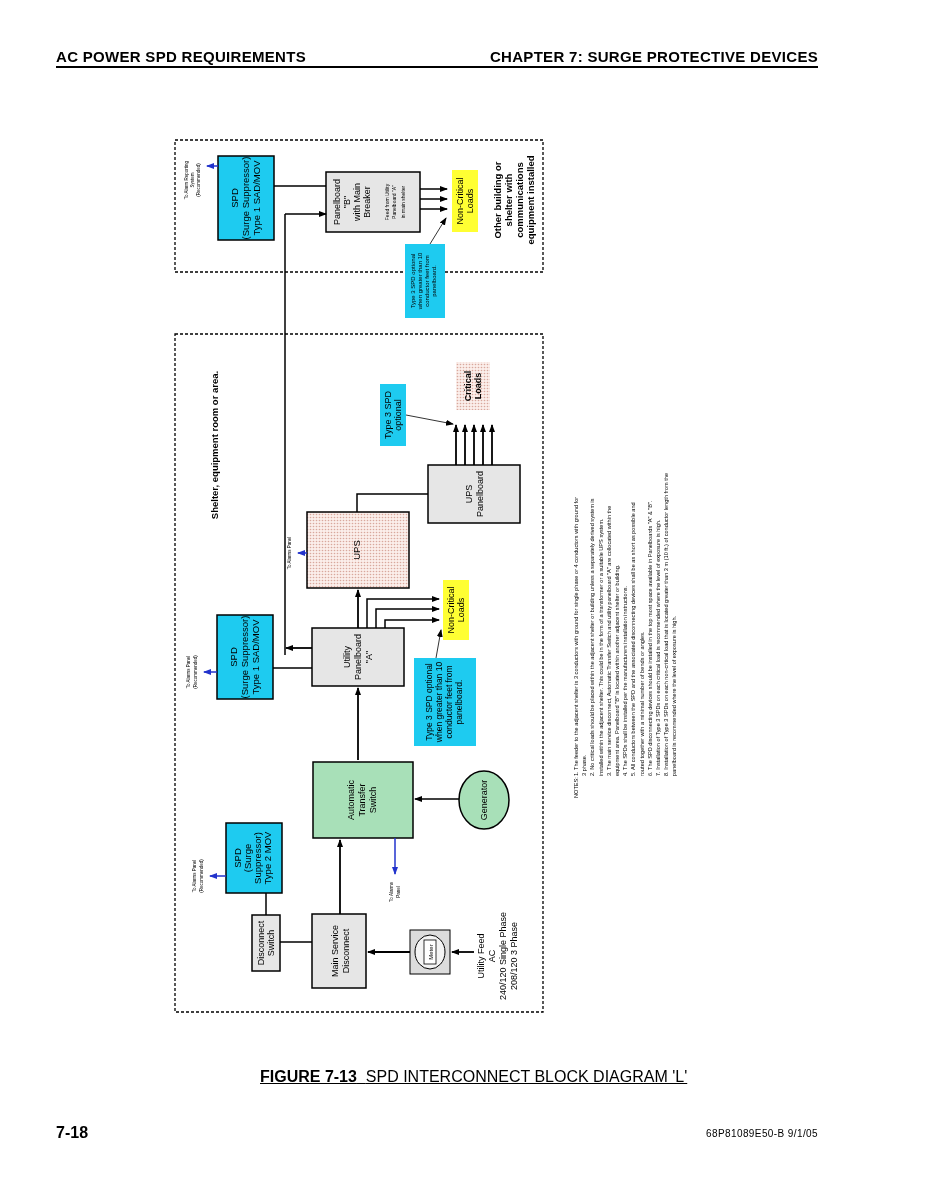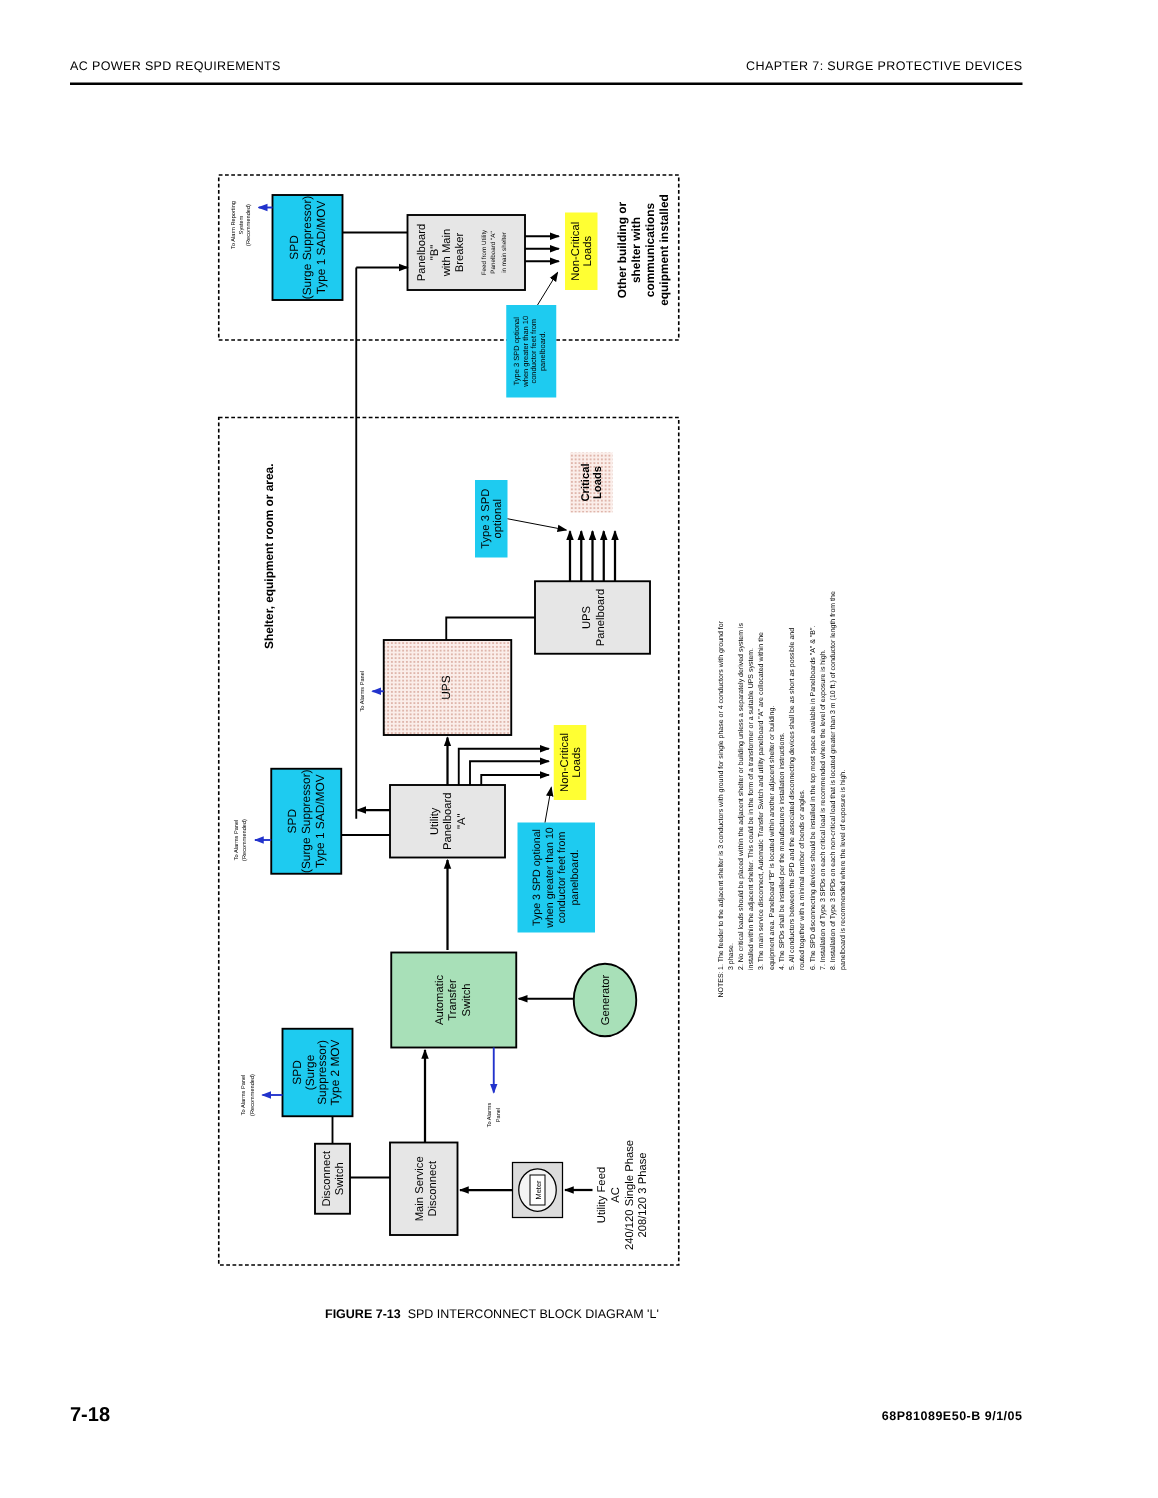--- a/index.html
+++ b/index.html
@@ -1,25 +1,25 @@
 <!DOCTYPE html>
 <html><head>
 <meta charset="utf-8">
 <style>
   html, body { margin:0; padding:0; background:#ffffff; }
   body { width:926px; height:1198px; position:relative; overflow:hidden;
          font-family:"Liberation Sans", sans-serif; color:#000; }
-  .hdr { position:absolute; top:48px; font-size:10px; letter-spacing:0.3px; }
+  .hdr { position:absolute; top:48px; font-size:15px; letter-spacing:0.3px;font-weight:bold; }
   .hdr-left { left:56px; }
   .hdr-right { right:108px; }
   .hdr-rule { position:absolute; left:56px; width:762px; top:66px; height:2px; background:#000; }
-  .caption { position:absolute; left:260px; top:1046px; font-size:10px; }
+  .caption { position:absolute; left:260px; top:1068px; font-size:16px;text-decoration:underline; }
   .caption .fig { font-weight:bold; }
   .footer-left { position:absolute; left:56px; top:1124px; font-weight:bold; font-size:16px; }
-  .footer-right { position:absolute; right:108px; top:1128px; font-size:10px; letter-spacing:0.4px;font-weight:bold; }
+  .footer-right { position:absolute; right:108px; top:1128px; font-size:10px; letter-spacing:0.4px; }
   svg#diagram { position:absolute; left:0; top:0; }
   svg text { font-family:"Liberation Sans", sans-serif; }
 </style>
 </head>
 <body>
 
 <div class="hdr hdr-left">AC POWER SPD REQUIREMENTS</div>
 <div class="hdr hdr-right">CHAPTER 7: SURGE PROTECTIVE DEVICES</div>
 <div class="hdr-rule"></div>
 

